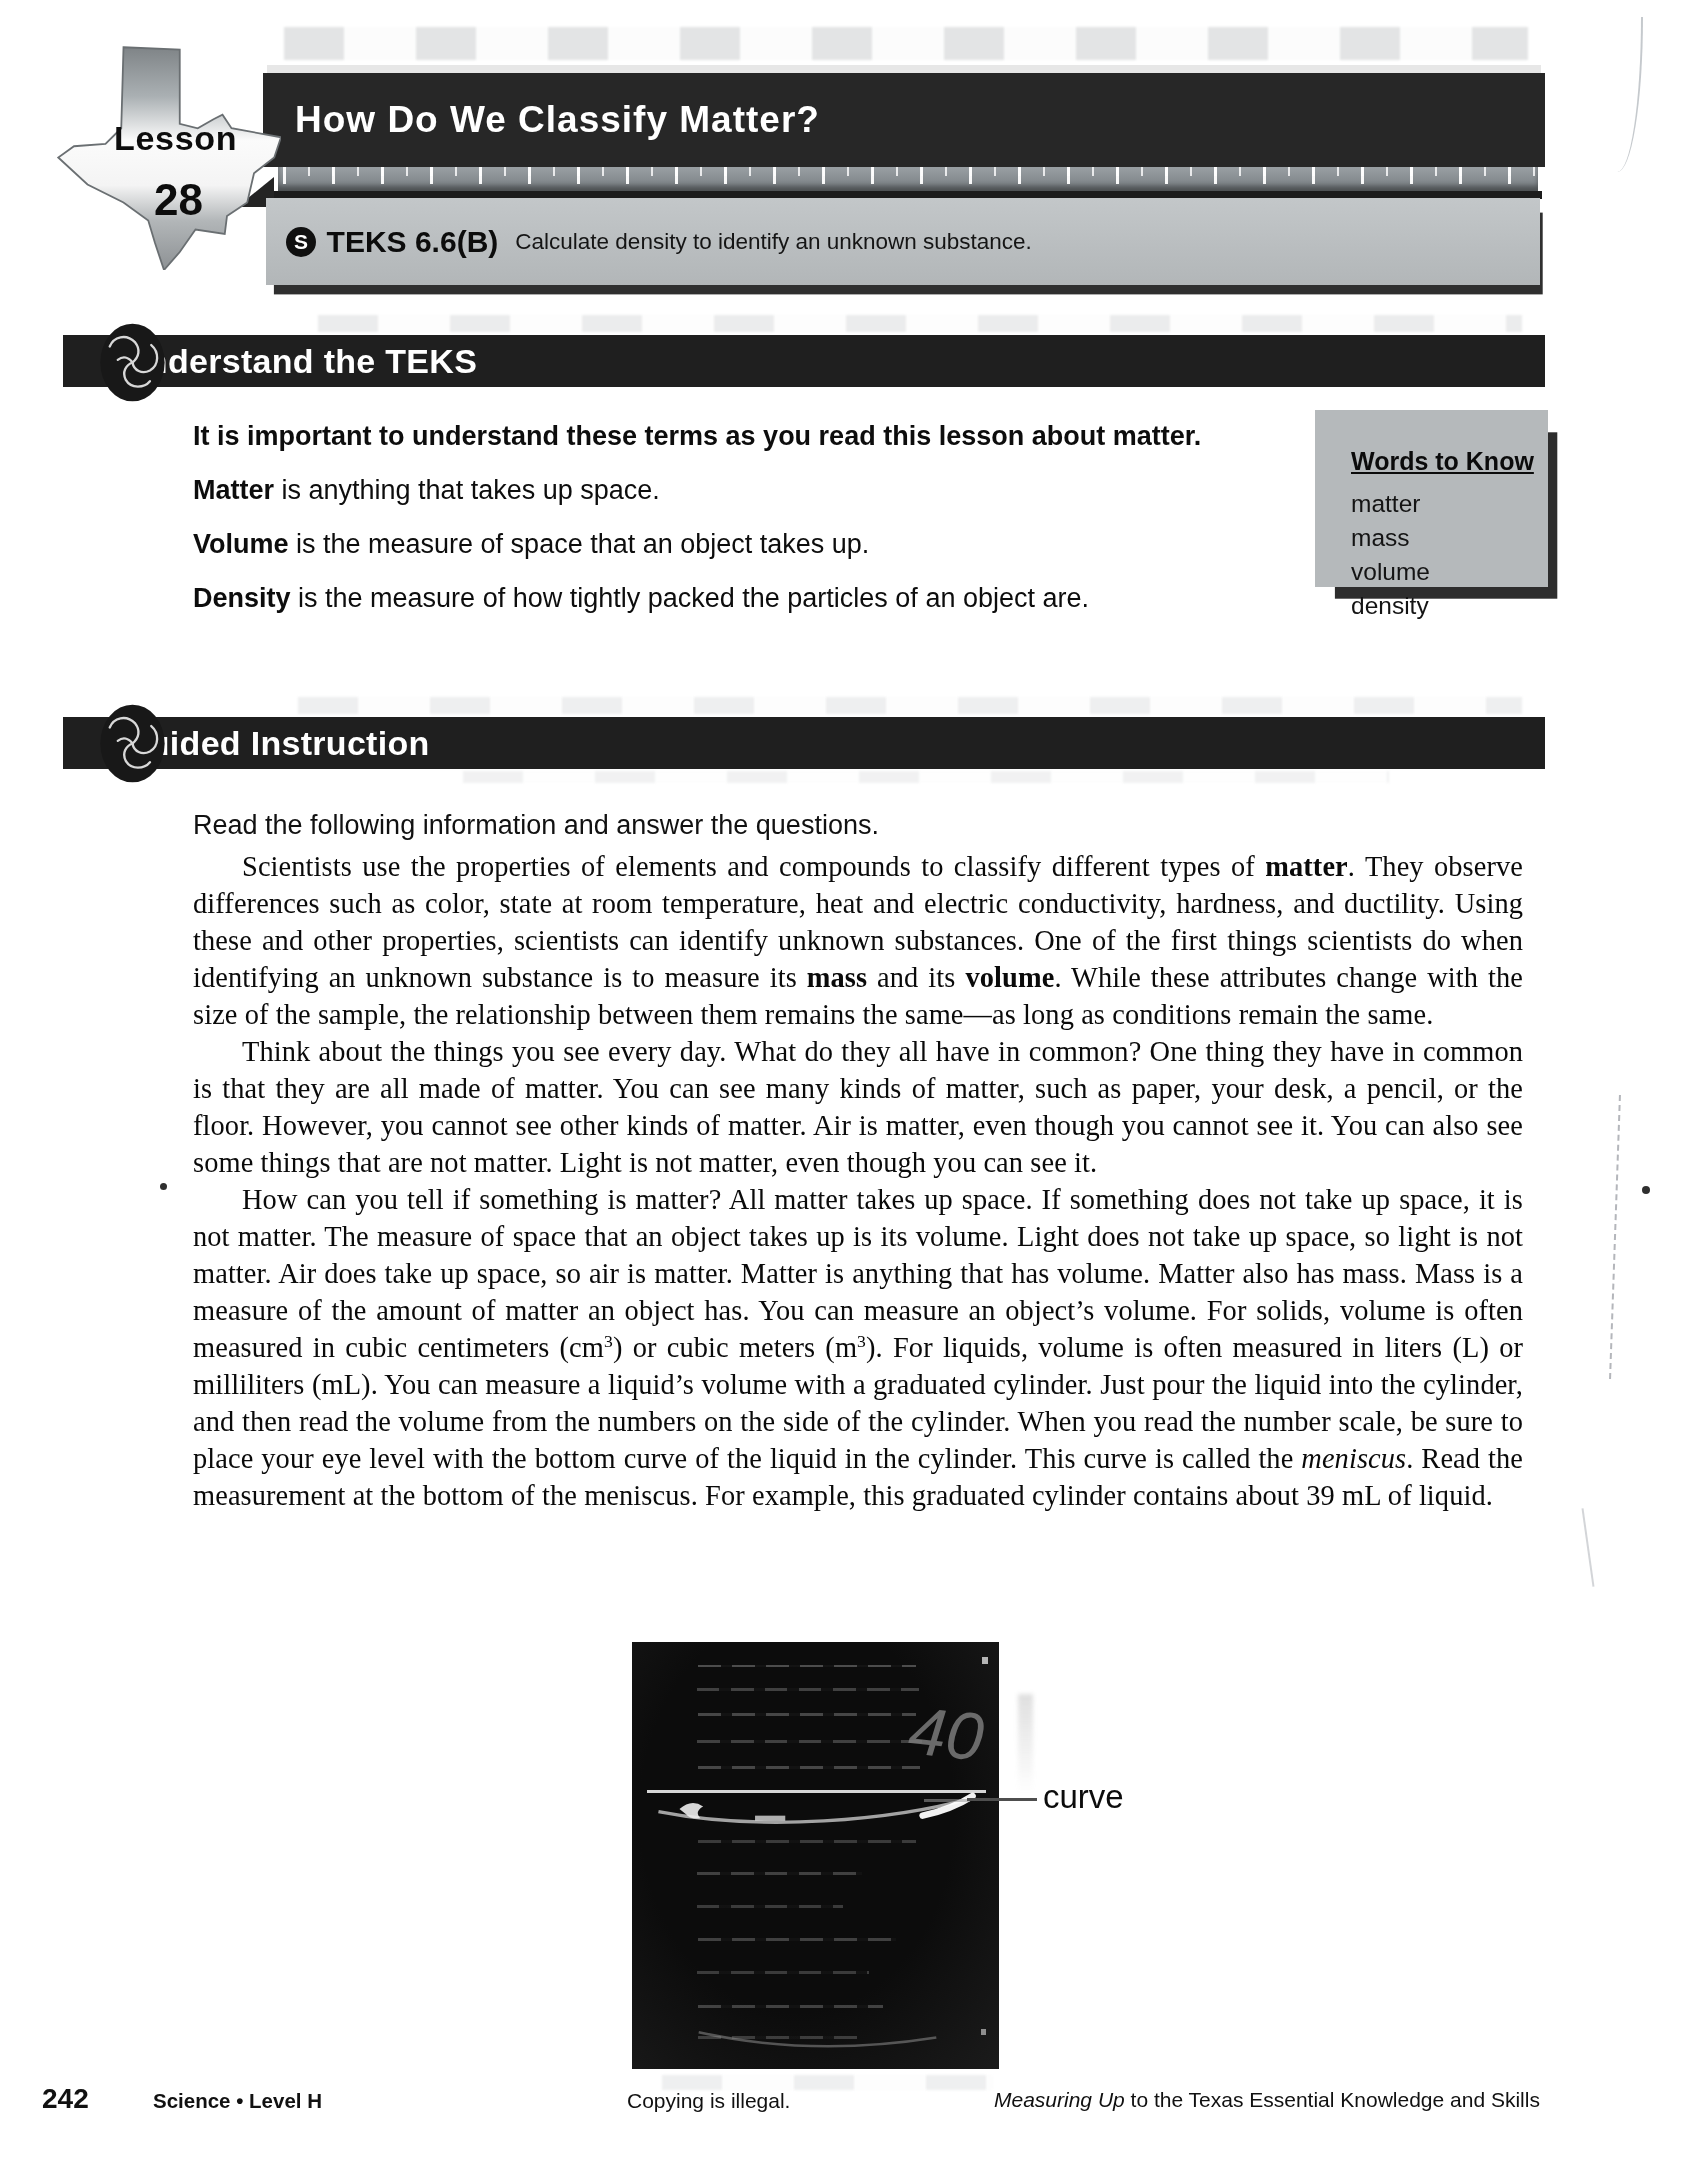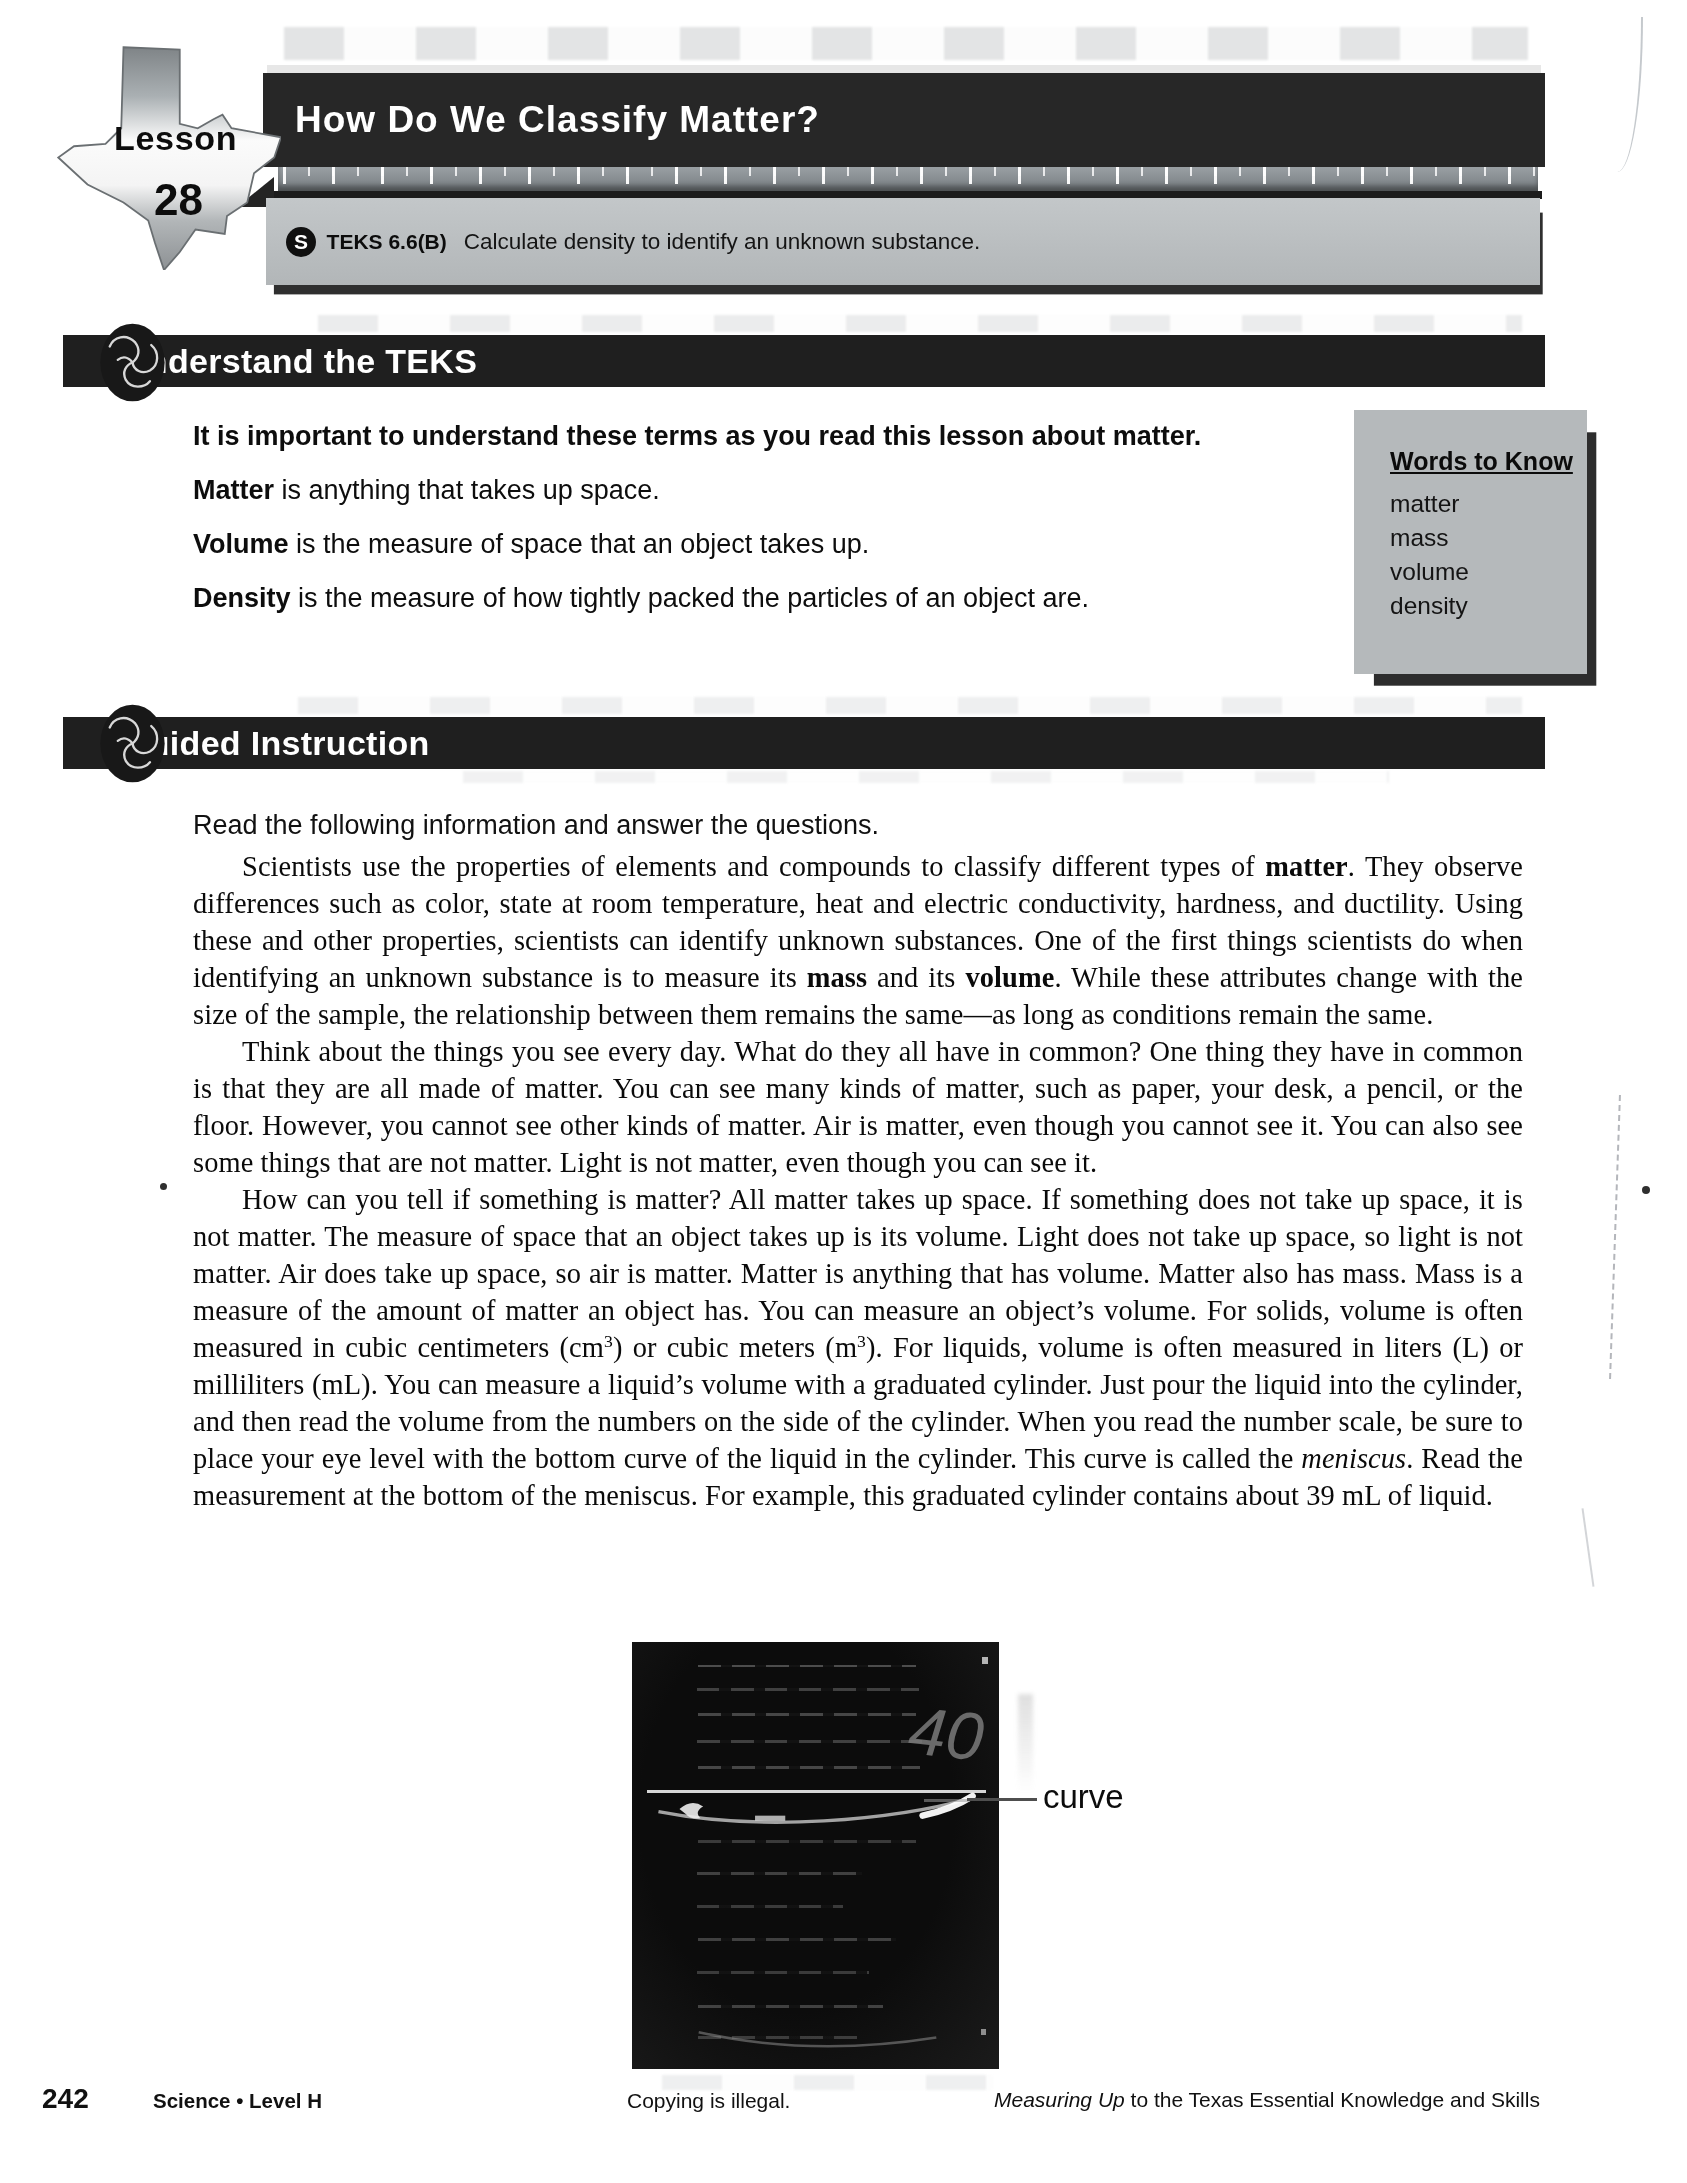--- a/index.html
+++ b/index.html
@@ -17,42 +17,42 @@
   .ruler::before{content:"";position:absolute;top:0;left:5.3px;right:0;height:16.5px;
          background:repeating-linear-gradient(90deg, rgba(255,255,255,.95) 0 2.6px, transparent 2.6px 49px);}
   .ruler::after{content:"";position:absolute;top:0;left:30px;right:0;height:9.3px;
          background:repeating-linear-gradient(90deg, rgba(255,255,255,.8) 0 2px, transparent 2px 24.5px);}
   .ruler-underline{position:absolute;left:266px;top:191px;width:1276px;height:8px;background:#1c1c1c;}
   .teks-bar{position:absolute;left:266px;top:198px;width:1274px;height:87px;background:#b9bdbf;
             background:linear-gradient(#c3c7c9,#b2b6b8);
             box-shadow:5.3px 12px 0 -2.6px #2f2f2f;display:flex;align-items:center;padding-left:20px;box-sizing:border-box;}
   .s-icon{width:30px;height:30px;border-radius:50%;background:#101010;color:#fff;display:flex;
           align-items:center;justify-content:center;font-weight:bold;font-size:21px;flex:0 0 auto;}
-  .teks-code{font-weight:bold;font-size:21px;margin-left:10.6px;color:#0c0c0c;}
+  .teks-code{font-weight:bold;font-size:30px;margin-left:10.6px;color:#0c0c0c;}
   .teks-desc{font-size:22.5px;margin-left:17px;color:#151515;}
   .teks-wedge{position:absolute;left:237px;top:177px;width:37px;height:30px;background:#242424;
               clip-path:polygon(100% 0,100% 100%,0 100%);}
 
   
   .texas-wrap{position:absolute;left:56px;top:45px;width:225px;height:225px;z-index:5;}
   .lesson-label{position:absolute;left:58px;top:74px;font-weight:bold;font-size:34px;color:#0d0d0d;letter-spacing:0.7px;}
   .lesson-number{position:absolute;left:98px;top:114px;font-weight:bold;font-size:44px;color:#0d0d0d;margin-top:16px;}
 
   
   .section-bar{position:absolute;left:63px;width:1482px;height:52px;background:#1f1f1f;color:#fff;
                display:flex;align-items:center;padding-left:59px;box-sizing:border-box;
                font-weight:bold;font-size:34px;letter-spacing:0.3px;}
   .spiral{position:absolute;left:99px;width:67px;height:81px;z-index:6;}
 
   
   .defs{position:absolute;left:193px;top:409px;width:1105px;font-size:27px;color:#0d0d0d;}
   .defs .line{height:54px;line-height:54px;white-space:nowrap;}
   .defs .intro{font-weight:bold;}
-  .words-box{position:absolute;left:1315px;top:410px;width:233px;height:264px;background:#b5b9bb;
-             box-shadow:14.6px 17px 0 -5.3px #2d2d2d;box-sizing:border-box;padding:37px 0 0 36px;margin-left:39px;}
+  .words-box{position:absolute;left:1315px;top:410px;width:233px;height:177px;background:#b5b9bb;
+             box-shadow:14.6px 17px 0 -5.3px #2d2d2d;box-sizing:border-box;padding:37px 0 0 36px;}
   .words-title{font-weight:bold;text-decoration:underline;font-size:25px;margin-bottom:10.6px;color:#0b0b0b;}
   .word{display:block;font-size:24.5px;line-height:34px;color:#141414;}
 
   
   .directive{position:absolute;left:193px;top:810px;font-weight:normal;font-size:27px;}
   .body-text{position:absolute;left:193px;top:848px;width:1330px;font-family:"Liberation Serif",serif;
              font-size:28.4px;line-height:37px;text-align:justify;color:#0a0a0a;letter-spacing:0.1px;}
   .body-text p{margin:0;text-indent:49px;}
   .b{font-weight:bold;} .i{font-style:italic;}
   sup{font-size:62%;line-height:0;vertical-align:super;}

